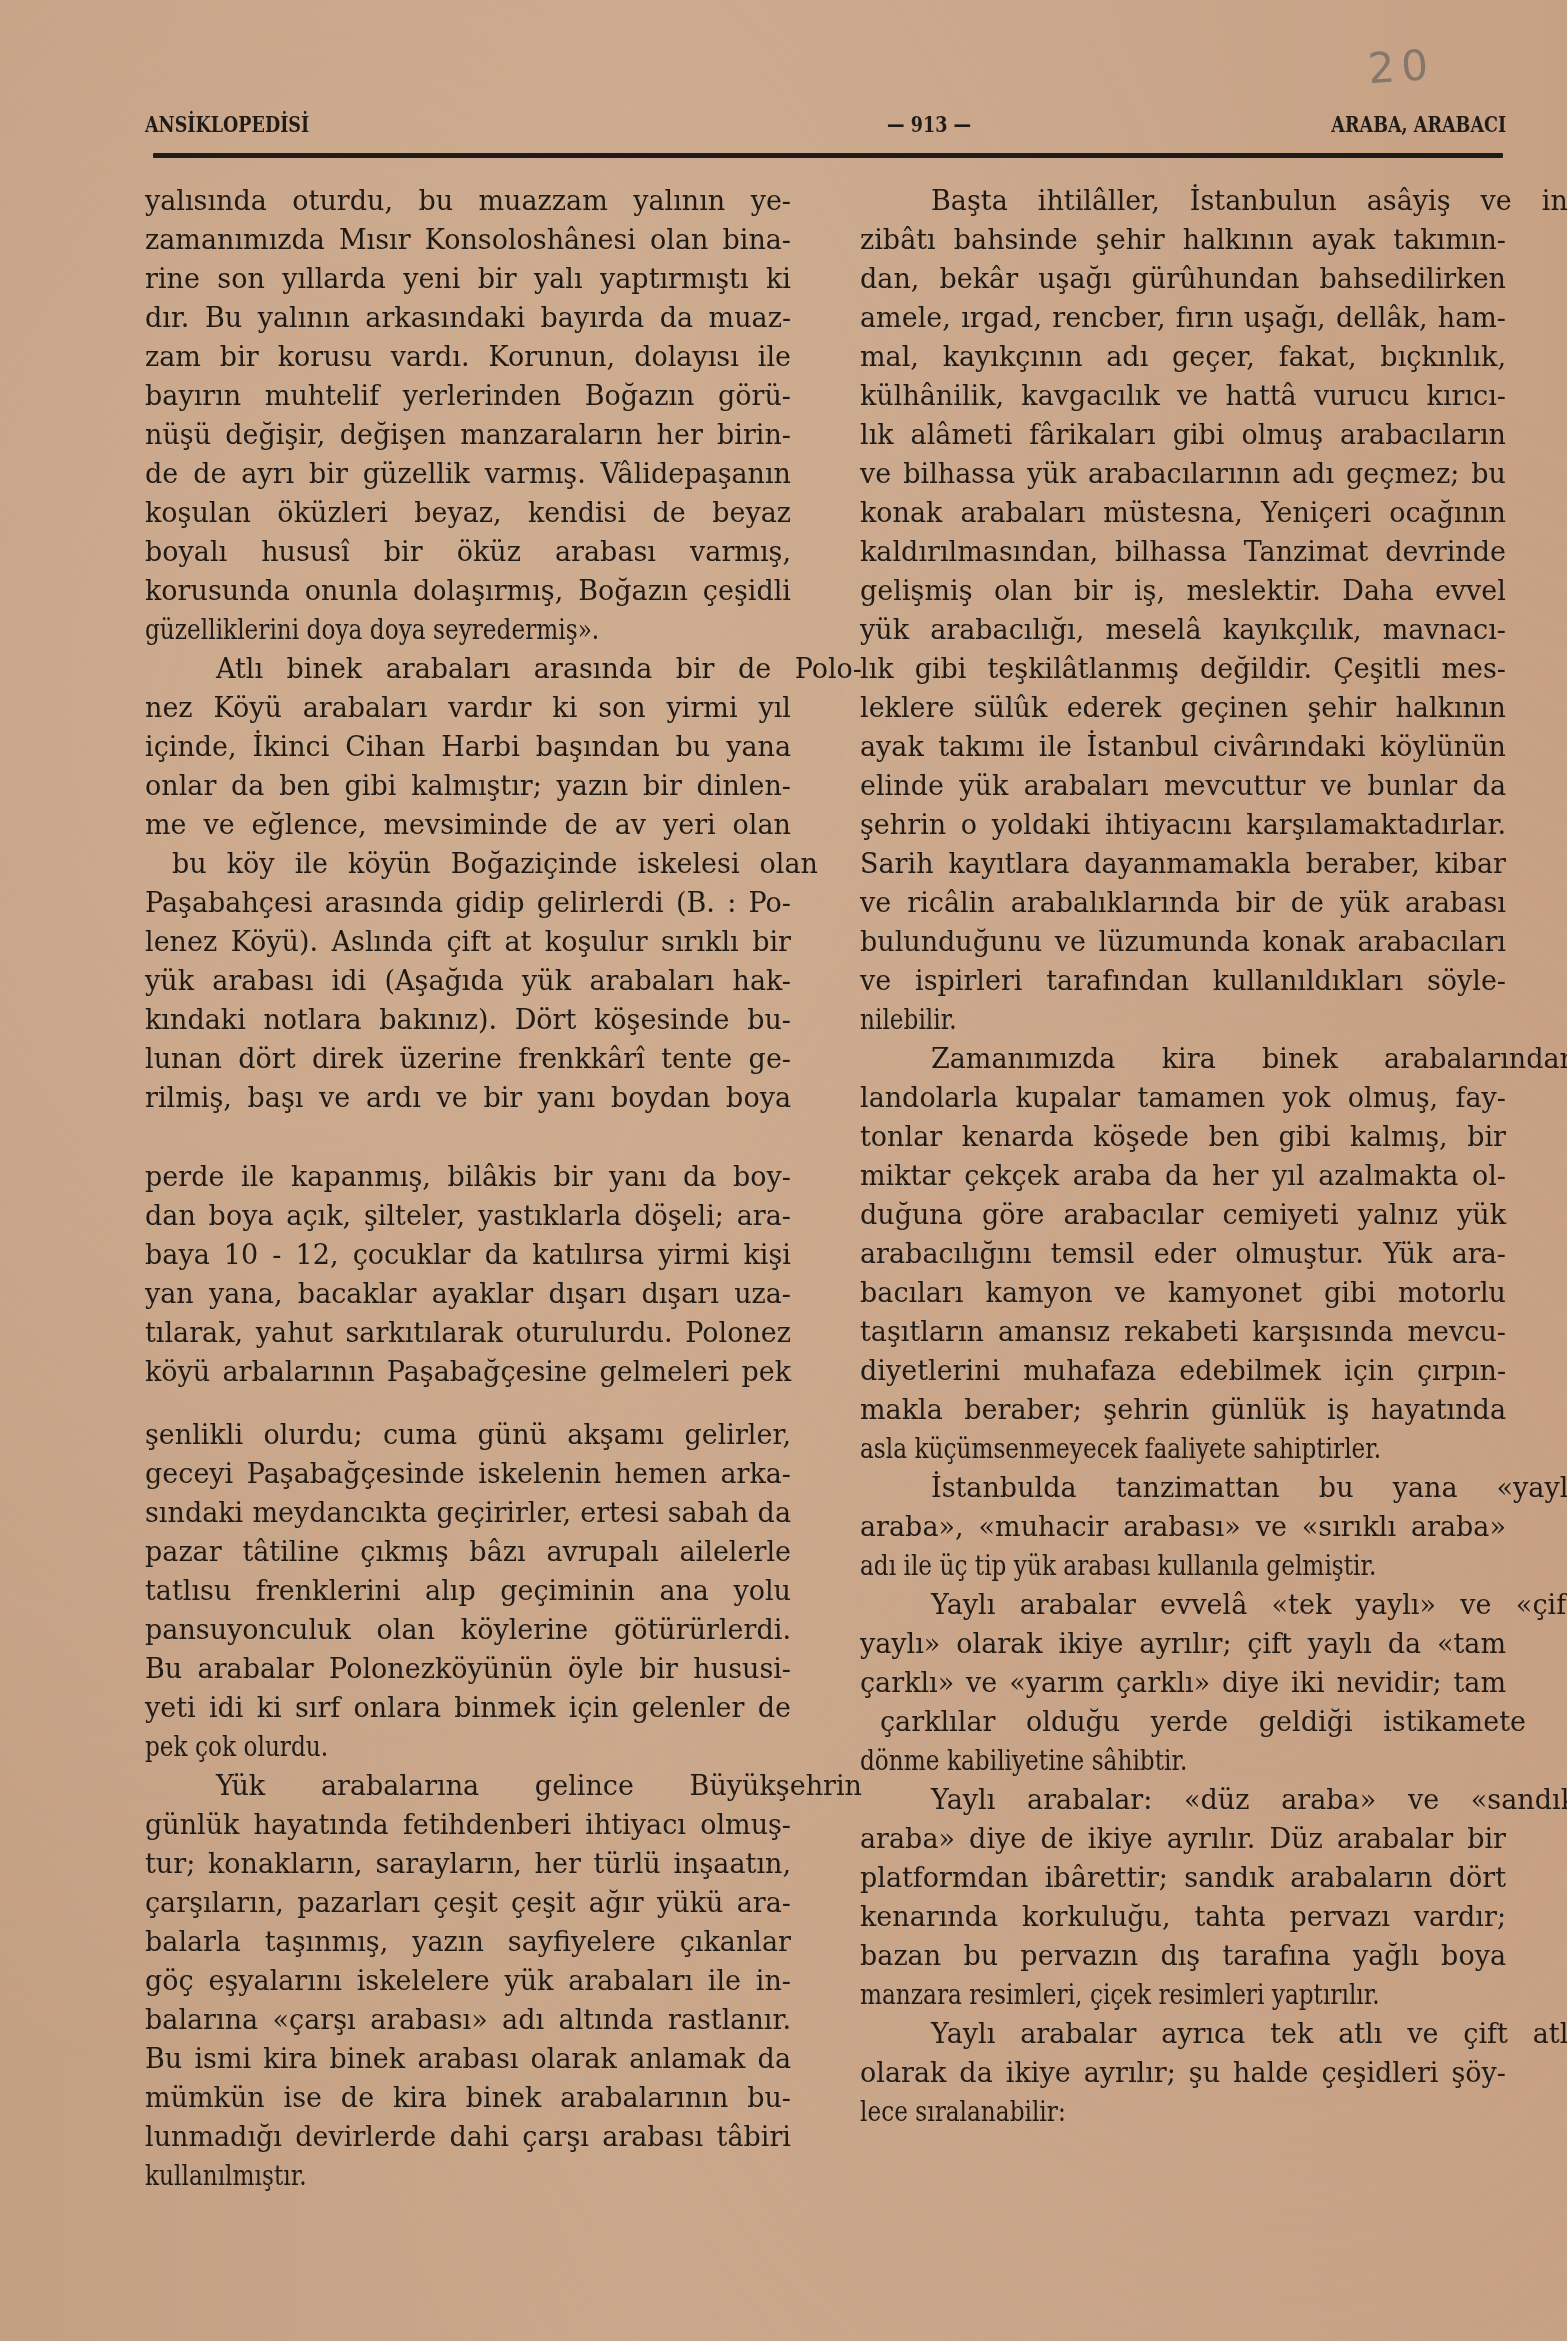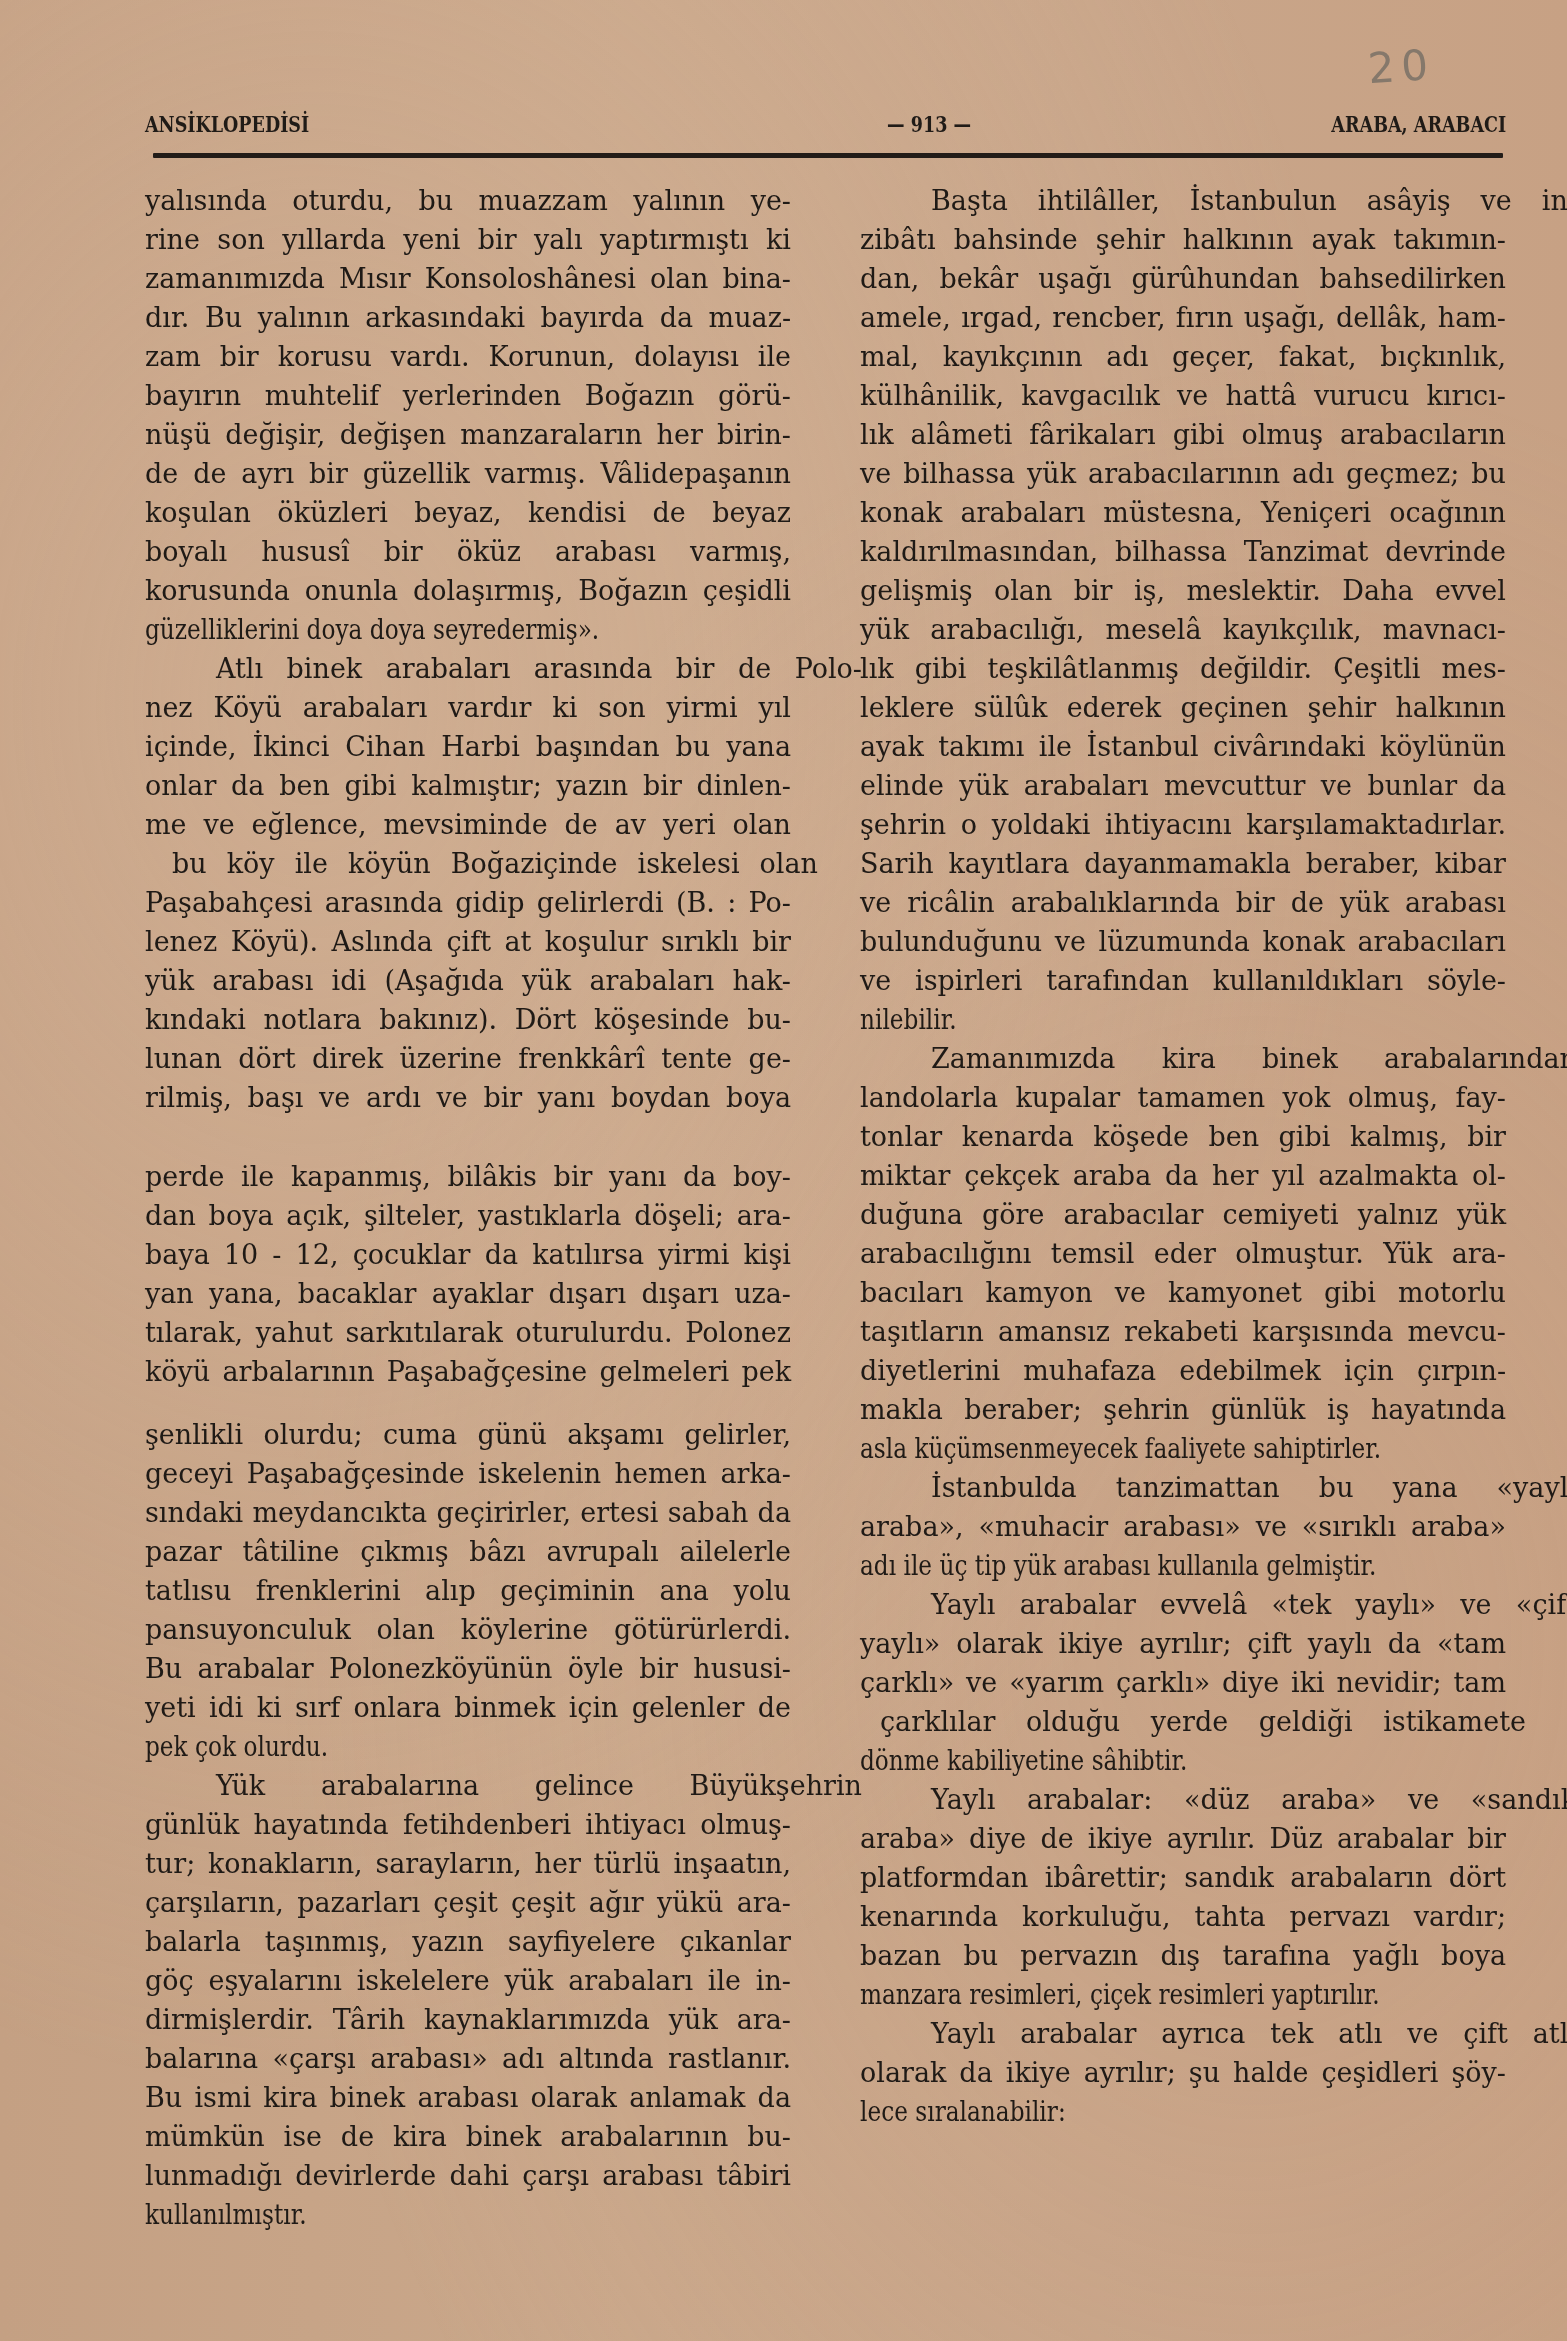--- a/index.html
+++ b/index.html
@@ -57,22 +57,22 @@
 <div class="running-head">
   <span class="head-left">ANSİKLOPEDİSİ</span>
   <span class="head-center">— 913 —</span>
   <span class="head-right">ARABA, ARABACI</span>
 </div>
 
 <div class="rule"></div>
 
 <div class="column col-left" id="col-left">
     <span class="line" style="text-align: justify; text-align-last: justify; display: block; width: 646px; transform: scaleX(1);">yalısında oturdu, bu muazzam yalının ye-</span>
+    <span class="line" style="text-align: justify; text-align-last: justify; display: block; width: 646px; transform: scaleX(1);">zamanımızda Mısır Konsoloshânesi olan bina-</span>
     <span class="line" style="text-align: justify; text-align-last: justify; display: block; width: 646px; transform: scaleX(1);">rine son yıllarda yeni bir yalı yaptırmıştı ki</span>
-    <span class="line" style="text-align: justify; text-align-last: justify; display: block; width: 646px; transform: scaleX(1);">zamanımızda Mısır Konsoloshânesi olan bina-</span>
     <span class="line" style="text-align: justify; text-align-last: justify; display: block; width: 646px; transform: scaleX(1);">dır. Bu yalının arkasındaki bayırda da muaz-</span>
     <span class="line" style="text-align: justify; text-align-last: justify; display: block; width: 646px; transform: scaleX(1);">zam bir korusu vardı. Korunun, dolayısı ile</span>
     <span class="line" style="text-align: justify; text-align-last: justify; display: block; width: 646px; transform: scaleX(1);">bayırın muhtelif yerlerinden Boğazın görü-</span>
     <span class="line" style="text-align: justify; text-align-last: justify; display: block; width: 646px; transform: scaleX(1);">nüşü değişir, değişen manzaraların her birin-</span>
     <span class="line" style="text-align: justify; text-align-last: justify; display: block; width: 646px; transform: scaleX(1);">de de ayrı bir güzellik varmış. Vâlidepaşanın</span>
     <span class="line" style="text-align: justify; text-align-last: justify; display: block; width: 646px; transform: scaleX(1);">koşulan öküzleri beyaz, kendisi de beyaz</span>
     <span class="line" style="text-align: justify; text-align-last: justify; display: block; width: 646px; transform: scaleX(1);">boyalı hususî bir öküz arabası varmış,</span>
     <span class="line" style="text-align: justify; text-align-last: justify; display: block; width: 646px; transform: scaleX(1);">korusunda onunla dolaşırmış, Boğazın çeşidli</span>
     <span class="line last" style="text-align: left; text-align-last: left; display: block; width: 751px; transform: scaleX(0.86);">güzelliklerini doya doya seyredermiş».</span>
     <span class="line indent" style="text-align: justify; text-align-last: justify; display: block; width: 646px; transform: scaleX(1);">Atlı binek arabaları arasında bir de Polo-</span>
@@ -101,21 +101,20 @@
     <span class="line" style="text-align: justify; text-align-last: justify; display: block; width: 646px; transform: scaleX(1);">pansuyonculuk olan köylerine götürürlerdi.</span>
     <span class="line" style="text-align: justify; text-align-last: justify; display: block; width: 646px; transform: scaleX(1);">Bu arabalar Polonezköyünün öyle bir hususi-</span>
     <span class="line" style="text-align: justify; text-align-last: justify; display: block; width: 646px; transform: scaleX(1);">yeti idi ki sırf onlara binmek için gelenler de</span>
     <span class="line last" style="text-align: left; text-align-last: left; display: block; width: 751px; transform: scaleX(0.86);">pek çok olurdu.</span>
     <span class="line indent" style="text-align: justify; text-align-last: justify; display: block; width: 646px; transform: scaleX(1);">Yük arabalarına gelince Büyükşehrin</span>
     <span class="line" style="text-align: justify; text-align-last: justify; display: block; width: 646px; transform: scaleX(1);">günlük hayatında fetihdenberi ihtiyacı olmuş-</span>
     <span class="line" style="text-align: justify; text-align-last: justify; display: block; width: 646px; transform: scaleX(1);">tur; konakların, sarayların, her türlü inşaatın,</span>
     <span class="line" style="text-align: justify; text-align-last: justify; display: block; width: 646px; transform: scaleX(1);">çarşıların, pazarları çeşit çeşit ağır yükü ara-</span>
     <span class="line" style="text-align: justify; text-align-last: justify; display: block; width: 646px; transform: scaleX(1);">balarla taşınmış, yazın sayfiyelere çıkanlar</span>
     <span class="line" style="text-align: justify; text-align-last: justify; display: block; width: 646px; transform: scaleX(1);">göç eşyalarını iskelelere yük arabaları ile in-</span>
-    <span class="line" style="text-align: justify; text-align-last: justify; display: block; width: 646px; transform: scaleX(1);">dirmişlerdir. Târih kaynaklarımızda yük ara-</span>
     <span class="line" style="text-align: justify; text-align-last: justify; display: block; width: 646px; transform: scaleX(1);">balarına «çarşı arabası» adı altında rastlanır.</span>
     <span class="line" style="text-align: justify; text-align-last: justify; display: block; width: 646px; transform: scaleX(1);">Bu ismi kira binek arabası olarak anlamak da</span>
     <span class="line" style="text-align: justify; text-align-last: justify; display: block; width: 646px; transform: scaleX(1);">mümkün ise de kira binek arabalarının bu-</span>
     <span class="line" style="text-align: justify; text-align-last: justify; display: block; width: 646px; transform: scaleX(1);">lunmadığı devirlerde dahi çarşı arabası tâbiri</span>
     <span class="line last" style="text-align: left; text-align-last: left; display: block; width: 751px; transform: scaleX(0.86);">kullanılmıştır.</span>
   </div>
 <div class="column col-right" id="col-right">
     <span class="line indent" style="text-align: justify; text-align-last: justify; display: block; width: 646px; transform: scaleX(1);">Başta ihtilâller, İstanbulun asâyiş ve in-</span>
     <span class="line" style="text-align: justify; text-align-last: justify; display: block; width: 646px; transform: scaleX(1);">zibâtı bahsinde şehir halkının ayak takımın-</span>
     <span class="line" style="text-align: justify; text-align-last: justify; display: block; width: 646px; transform: scaleX(1);">dan, bekâr uşağı gürûhundan bahsedilirken</span>

